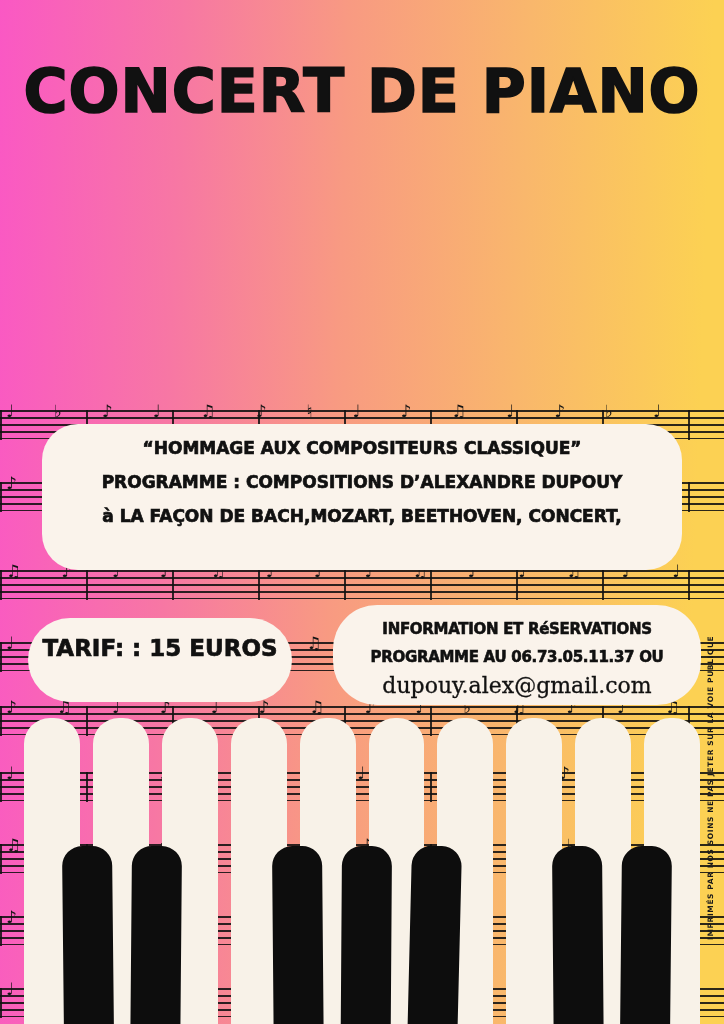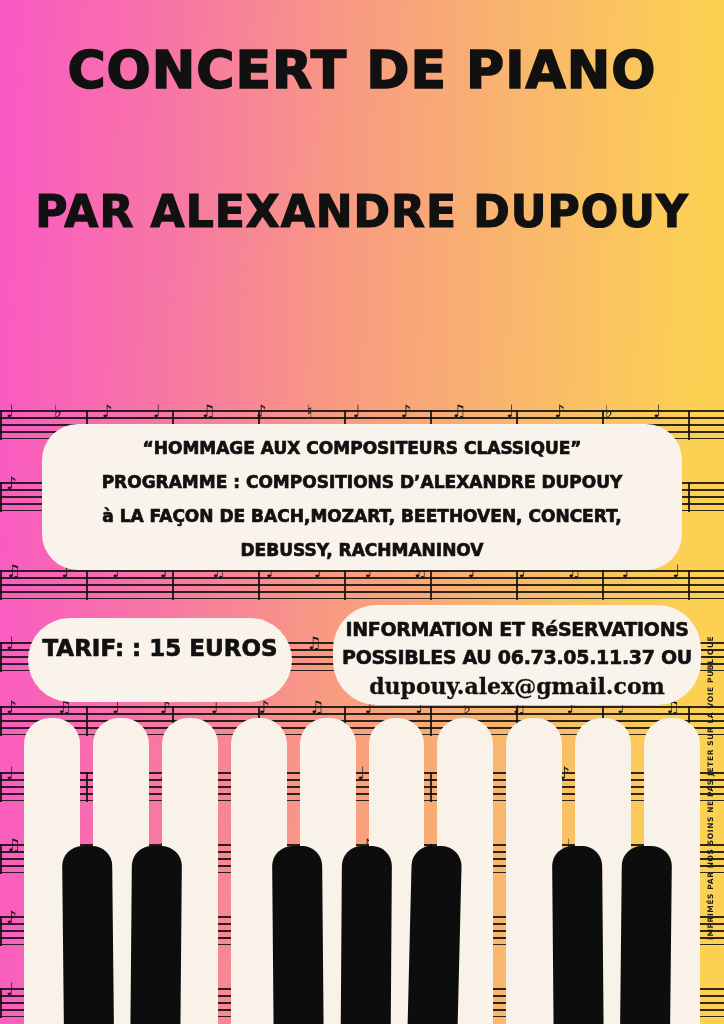--- a/index.html
+++ b/index.html
@@ -23,21 +23,21 @@
     background-size:auto 100%, auto 29px;
     background-repeat:repeat-x;
   }
   .band .notes{
     position:absolute; left:6px; right:4px; top:-9px;
     font-size:17px; font-weight:700; color:#141414;
     letter-spacing:2px; word-spacing:30px; white-space:nowrap; overflow:hidden;
   }
   
   .h{position:absolute; left:0; right:0; text-align:center; font-weight:700; z-index:2; white-space:nowrap;}
-  .title{top:40px; font-size:52px; letter-spacing:1px; -webkit-text-stroke:1.6px var(--ink);}
+  .title{top:56px; font-size:60px; letter-spacing:1px; -webkit-text-stroke:1.6px var(--ink);}
   .subtitle{top:186px; font-size:44px; letter-spacing:1px; -webkit-text-stroke:1.2px var(--ink);}
   .date-line{top:297px; font-size:36px; letter-spacing:1.5px; -webkit-text-stroke:1px var(--ink);}
   .venue-line{top:347px; font-size:36px; letter-spacing:.5px; -webkit-text-stroke:1px var(--ink);}
   
   .bubble{
     position:absolute; background:var(--cream); z-index:2;
     text-align:center; font-weight:700; color:var(--ink);
   }
   .program-box{
     left:42px; top:424px; width:640px; height:146px; border-radius:36px;
@@ -46,24 +46,24 @@
   .program-box .line{font-size:17px; line-height:34px; -webkit-text-stroke:.7px var(--ink); white-space:nowrap;}
   .tarif-box{
     left:28px; top:618px; width:264px; height:84px; border-radius:42px;
     padding-top:15px; box-sizing:border-box;
   }
   .tarif-box .line{font-size:23px; line-height:30px; -webkit-text-stroke:.7px var(--ink); white-space:nowrap;}
   .info-box{
     left:333px; top:605px; width:368px; height:100px; border-radius:44px;
     padding-top:10px; box-sizing:border-box;
   }
-  .info-box .line{font-size:19px; line-height:28px; letter-spacing:-.3px; -webkit-text-stroke:.6px var(--ink); white-space:nowrap;}
+  .info-box .line{font-size:15px; line-height:28px; letter-spacing:-.3px; -webkit-text-stroke:.6px var(--ink); white-space:nowrap;}
   .info-box .email{
     font-family:"DejaVu Serif","Liberation Serif",serif;
-    font-size:22px; line-height:30px; font-weight:700; letter-spacing:0;
+    font-size:22px; line-height:30px; font-weight:400; letter-spacing:0;
     -webkit-text-stroke:.3px var(--ink);
   }
   
   .keys{
     position:absolute; left:24px; right:24px; top:718px; bottom:0;
     display:flex; gap:13px; z-index:3;
   }
   .wkey{flex:1; background:var(--key-cream); border-radius:26px 26px 0 0;}
   .bkey{
     position:absolute; width:50px; top:846px; bottom:-4px; z-index:4;
@@ -105,36 +105,34 @@
       <span class="notes">♫ ♩ ♪  ♯ ♪ ♩ ♫  ♪ ♩ ♪  ♫ ♭ ♩ ♪</span>
     </div>
   <div class="band" style="top:916px">
       <span class="notes">♪ ♩ ♫ ♪  ♭ ♩ ♪  ♫ ♩ ♯ ♪ ♩  ♫ ♪</span>
     </div>
   <div class="band" style="top:988px">
       <span class="notes">♩ ♫ ♪ ♩  ♪ ♭ ♫ ♩  ♪ ♩ ♫ ♪  ♩ ♪</span>
     </div>
 
   <div class="h title">CONCERT DE PIANO</div>
-  <div class="h subtitle">PAR ALEXANDRE DUPOUY</div>
 
   <div class="bubble program-box">
     <div class="line">“HOMMAGE AUX COMPOSITEURS CLASSIQUE”</div>
     <div class="line">PROGRAMME : COMPOSITIONS D’ALEXANDRE DUPOUY</div>
     <div class="line">à LA FAÇON DE BACH,MOZART, BEETHOVEN, CONCERT,</div>
-    <div class="line">DEBUSSY, RACHMANINOV</div>
   </div>
 
   <div class="bubble tarif-box">
     <div class="line">TARIF: : 15 EUROS</div>
   </div>
 
   <div class="bubble info-box">
     <div class="line">INFORMATION ET RéSERVATIONS</div>
-    <div class="line">POSSIBLES AU 06.73.05.11.37 OU</div>
+    <div class="line">PROGRAMME AU 06.73.05.11.37 OU</div>
     <div class="line email">dupouy.alex@gmail.com</div>
   </div>
 
   <div class="keys">
     <div class="wkey"></div>
     <div class="wkey"></div>
     <div class="wkey"></div>
     <div class="wkey"></div>
     <div class="wkey"></div>
     <div class="wkey"></div>

